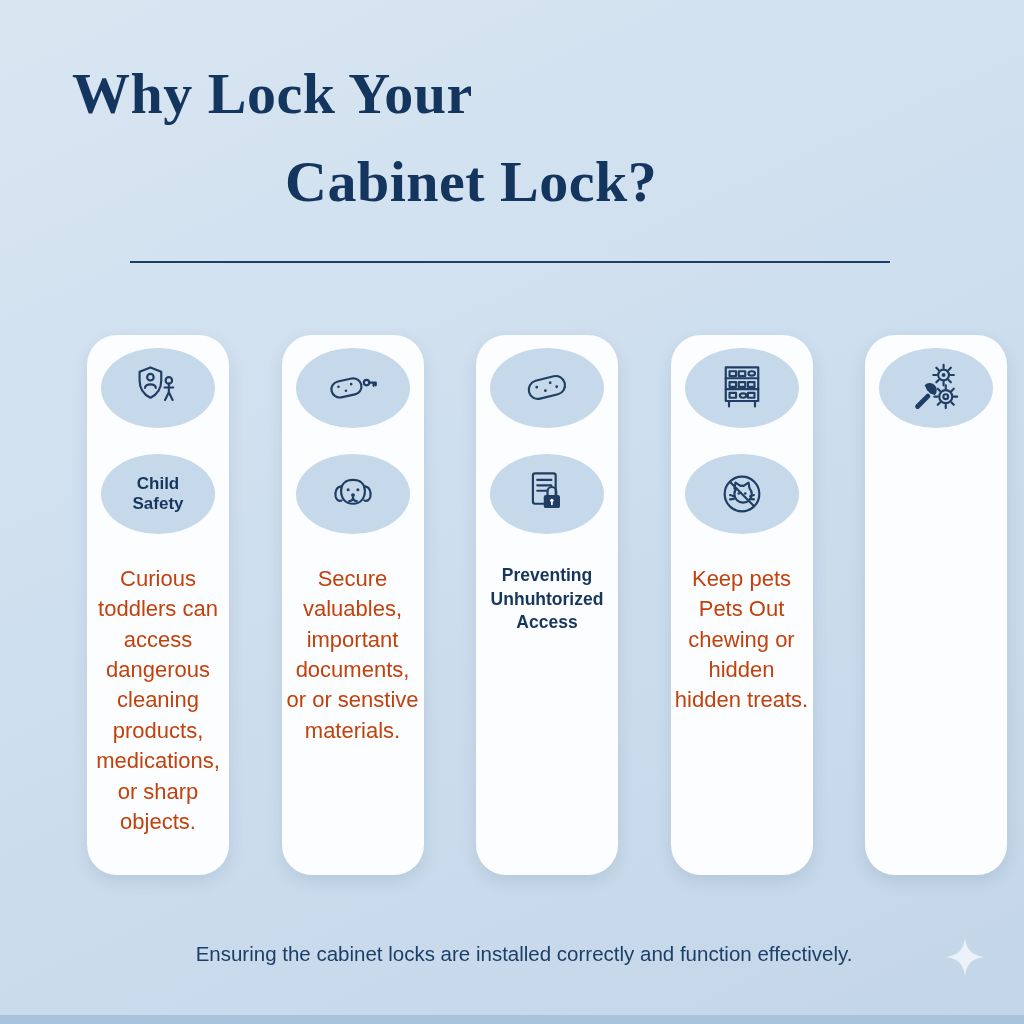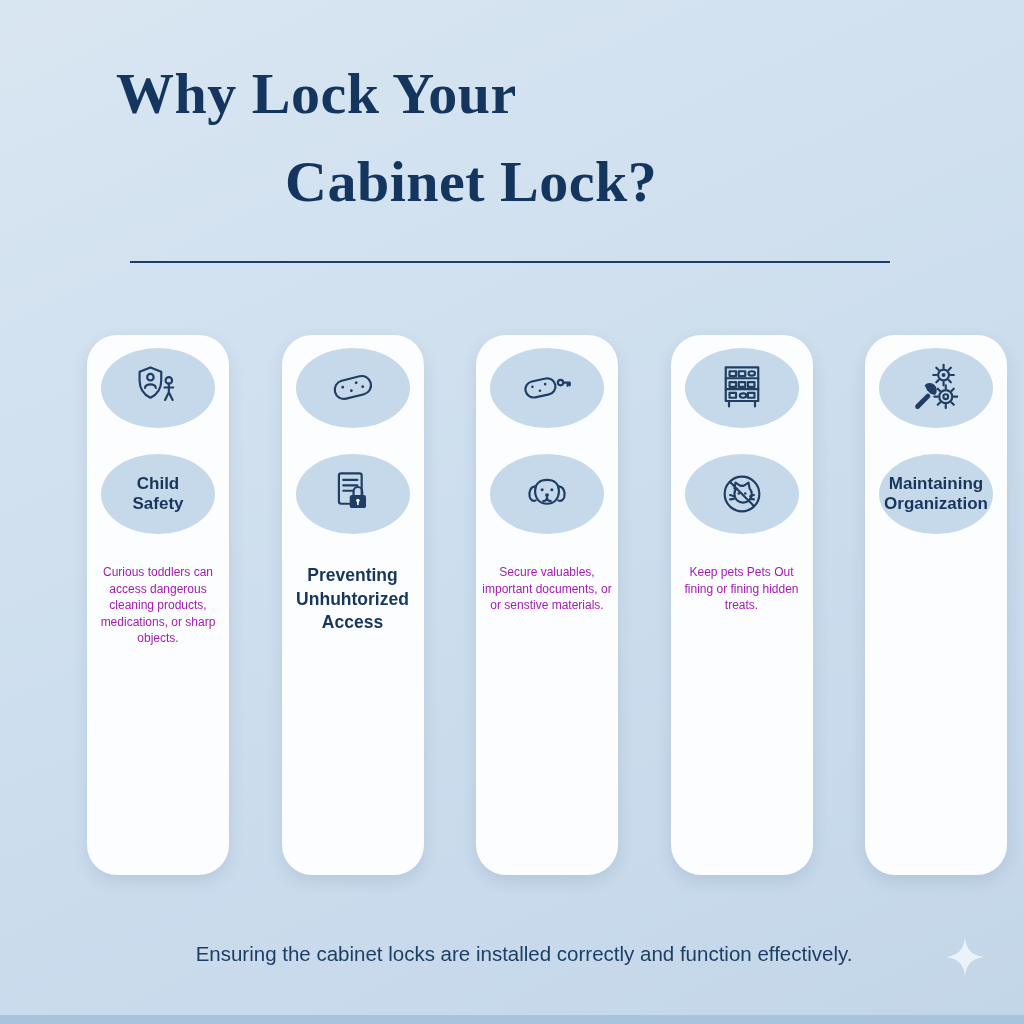--- a/index.html
+++ b/index.html
@@ -9,41 +9,41 @@
     background:linear-gradient(155deg,#d9e6f2 0%,#cddeee 50%,#c3d6e8 100%);
     color:#1d3f66;
     position:relative;
   }
   .title-wrap { position:absolute; top:50px; left:0; width:100%; }
   .title-line {
     font-family:"Liberation Serif","DejaVu Serif",serif;
     font-size:58px; font-weight:bold; color:#14355e;
     line-height:88px; letter-spacing:0.5px; white-space:nowrap;
   }
-  .title-line.l1 { margin-left:116px; }
+  .title-line.l1 { margin-left:72px; }
   .title-line.l2 { margin-left:285px; }
   .divider { position:absolute; top:261px; left:130px; width:760px; height:2px; background:#1d3f66; }
   .cards { position:absolute; top:335px; left:16px; width:100%; padding:0 52px; display:flex; justify-content:space-between;margin-left:19px; }
   .card {
     width:142px; height:540px; background:#fbfdfe; border-radius:30px;
     box-shadow:0 6px 16px rgba(43,74,110,0.12);
     display:flex; flex-direction:column; align-items:center; padding-top:13px;
   }
   .oval {
     width:114px; height:80px; border-radius:50%; background:#c5d9ea;
     display:flex; align-items:center; justify-content:center; flex-shrink:0;
   }
   .oval + .oval { margin-top:26px; }
   .badge {
     font-weight:bold; font-size:17px; text-align:center; color:#17365c;
     line-height:1.2; padding:0 8px;
   }
   .card-body {
-    margin-top:30px; font-size:12px; line-height:1.38; text-align:center;
-    color:#a21caf; padding:0 3px;
+    margin-top:30px; font-size:22px; line-height:1.38; text-align:center;
+    color:#c2410c; padding:0 3px;
   }
   .card-heading {
     margin-top:30px; font-size:17.5px; font-weight:bold; text-align:center;
     color:#17365c; line-height:1.35; padding:0 4px;
   }
   .footer { position:absolute; top:942px; left:12px; width:100%; text-align:center; font-size:20.5px; color:#1d3f66; }
   .sparkle { position:absolute; right:38px; top:936px; }
   .bottom-band { position:absolute; bottom:0; left:0; width:100%; height:9px; background:#a9c3dc; }
   svg.icon { display:block; }
 </style>
@@ -71,45 +71,20 @@
     </div>
     <div class="oval">
       <span class="badge">Child Safety</span>
     </div>
     <p class="card-body">Curious toddlers can access dangerous cleaning products, medications, or sharp objects.</p>
   </div>
 
   <div class="card">
     <div class="oval">
       <svg class="icon" viewBox="0 0 48 48" width="52" height="52" fill="none" stroke="#203e63" stroke-width="2" stroke-linecap="round" stroke-linejoin="round">
-        <g transform="rotate(-14 24 24)">
-          <rect x="7" y="15" width="34" height="17" rx="8.5"></rect>
-          <circle cx="15" cy="21" r="1.3" fill="#203e63" stroke="none"></circle>
-          <circle cx="22" cy="26" r="1.3" fill="#203e63" stroke="none"></circle>
-          <circle cx="28" cy="20" r="1.3" fill="#203e63" stroke="none"></circle>
-          <circle cx="33" cy="25" r="1.3" fill="#203e63" stroke="none"></circle>
-        </g>
-      </svg>
-    </div>
-    <div class="oval">
-      <svg class="icon" viewBox="0 0 48 48" width="52" height="52" fill="none" stroke="#203e63" stroke-width="2" stroke-linecap="round" stroke-linejoin="round">
-        <rect x="11" y="5" width="21" height="28" rx="2"></rect>
-        <path d="M15 11 h13 M15 16 h13 M15 21 h9"></path>
-        <rect x="21" y="25" width="15" height="12" rx="2" fill="#203e63" stroke="none"></rect>
-        <path d="M24.5 25 v-3.5 a4 4 0 0 1 8 0 V25"></path>
-        <circle cx="28.5" cy="30" r="1.6" fill="#fbfdfe" stroke="none"></circle>
-        <path d="M28.5 31 v2.5" stroke="#fbfdfe" stroke-width="1.6"></path>
-      </svg>
-    </div>
-    <h3 class="card-heading">Preventing Unhuhtorized Access</h3>
-  </div>
-
-  <div class="card">
-    <div class="oval">
-      <svg class="icon" viewBox="0 0 48 48" width="52" height="52" fill="none" stroke="#203e63" stroke-width="2" stroke-linecap="round" stroke-linejoin="round">
         <g transform="rotate(-12 20 24)">
           <rect x="4" y="16" width="28" height="15" rx="7.5"></rect>
           <circle cx="11" cy="21" r="1.2" fill="#203e63" stroke="none"></circle>
           <circle cx="17" cy="26" r="1.2" fill="#203e63" stroke="none"></circle>
           <circle cx="23" cy="21" r="1.2" fill="#203e63" stroke="none"></circle>
         </g>
         <circle cx="36.5" cy="19" r="2.5"></circle>
         <path d="M39 19 h6 M43 19 v3 M45 19 v2.5"></path>
       </svg>
     </div>
@@ -118,20 +93,45 @@
         <path d="M13 21 c0 -7 5 -10 11 -10 c6 0 11 3 11 10 c0 7 -4 12 -11 12 c-7 0 -11 -5 -11 -12 z"></path>
         <path d="M13 17 c-4 0.5 -6 4.5 -5 9.5 c0.7 3 3 4.5 5.5 3.5"></path>
         <path d="M35 17 c4 0.5 6 4.5 5 9.5 c-0.7 3 -3 4.5 -5.5 3.5"></path>
         <circle cx="19.5" cy="20" r="1.4" fill="#203e63" stroke="none"></circle>
         <circle cx="28.5" cy="20" r="1.4" fill="#203e63" stroke="none"></circle>
         <circle cx="24" cy="25" r="1.8" fill="#203e63" stroke="none"></circle>
         <path d="M24 27 c0 2.5 -1.5 3.5 -3.5 3.5 M24 27 c0 2.5 1.5 3.5 3.5 3.5"></path>
       </svg>
     </div>
     <p class="card-body">Secure valuables, important documents, or or senstive materials.</p>
+  </div>
+
+  <div class="card">
+    <div class="oval">
+      <svg class="icon" viewBox="0 0 48 48" width="52" height="52" fill="none" stroke="#203e63" stroke-width="2" stroke-linecap="round" stroke-linejoin="round">
+        <g transform="rotate(-14 24 24)">
+          <rect x="7" y="15" width="34" height="17" rx="8.5"></rect>
+          <circle cx="15" cy="21" r="1.3" fill="#203e63" stroke="none"></circle>
+          <circle cx="22" cy="26" r="1.3" fill="#203e63" stroke="none"></circle>
+          <circle cx="28" cy="20" r="1.3" fill="#203e63" stroke="none"></circle>
+          <circle cx="33" cy="25" r="1.3" fill="#203e63" stroke="none"></circle>
+        </g>
+      </svg>
+    </div>
+    <div class="oval">
+      <svg class="icon" viewBox="0 0 48 48" width="52" height="52" fill="none" stroke="#203e63" stroke-width="2" stroke-linecap="round" stroke-linejoin="round">
+        <rect x="11" y="5" width="21" height="28" rx="2"></rect>
+        <path d="M15 11 h13 M15 16 h13 M15 21 h9"></path>
+        <rect x="21" y="25" width="15" height="12" rx="2" fill="#203e63" stroke="none"></rect>
+        <path d="M24.5 25 v-3.5 a4 4 0 0 1 8 0 V25"></path>
+        <circle cx="28.5" cy="30" r="1.6" fill="#fbfdfe" stroke="none"></circle>
+        <path d="M28.5 31 v2.5" stroke="#fbfdfe" stroke-width="1.6"></path>
+      </svg>
+    </div>
+    <h3 class="card-heading">Preventing Unhuhtorized Access</h3>
   </div>
 
   <div class="card">
     <div class="oval">
       <svg class="icon" viewBox="0 0 48 48" width="52" height="52" fill="none" stroke="#203e63" stroke-width="2" stroke-linecap="round" stroke-linejoin="round">
         <rect x="9" y="5" width="30" height="31"></rect>
         <path d="M9 15 h30 M9 25 h30"></path>
         <rect x="12.5" y="8.5" width="6" height="4.5"></rect>
         <rect x="21" y="8.5" width="6" height="4.5"></rect>
         <ellipse cx="33" cy="10.5" rx="3" ry="2"></ellipse>
@@ -147,38 +147,35 @@
     <div class="oval">
       <svg class="icon" viewBox="0 0 48 48" width="52" height="52" fill="none" stroke="#203e63" stroke-width="2" stroke-linecap="round" stroke-linejoin="round">
         <circle cx="24" cy="24" r="16"></circle>
         <path d="M13 13 L35 35"></path>
         <path d="M17 19 l1 -5.5 l4.5 3 q1.5 -0.4 3 0 l4.5 -3 l1 5.5 q2 2 2 5 c0 4.8 -3.6 8 -8 8 s-8 -3.2 -8 -8 q0 -3 2 -5 z"></path>
         <circle cx="21" cy="23.5" r="1.2" fill="#203e63" stroke="none"></circle>
         <circle cx="27" cy="23.5" r="1.2" fill="#203e63" stroke="none"></circle>
         <path d="M13 25 l3.5 1 M13 29 l3.5 -0.5 M35 25 l-3.5 1 M35 29 l-3.5 -0.5"></path>
       </svg>
     </div>
-    <p class="card-body">Keep pets Pets Out fining or fining hidden treats.</p>
+    <p class="card-body">Keep pets Pets Out chewing or hidden hidden treats.</p>
   </div>
 
   <div class="card">
     <div class="oval">
       <svg class="icon" viewBox="0 0 48 48" width="52" height="52" fill="none" stroke="#203e63" stroke-width="2" stroke-linecap="round" stroke-linejoin="round">
         <circle cx="31" cy="12" r="5"></circle>
         <circle cx="31" cy="12" r="1.8" fill="#203e63" stroke="none"></circle>
         <path d="M37.5 12 H40.5 M35.6 16.6 L37.7 18.7 M31 18.5 V21.5 M26.4 16.6 L24.3 18.7 M24.5 12 H21.5 M26.4 7.4 L24.3 5.3 M31 5.5 V2.5 M35.6 7.4 L37.7 5.3"></path>
         <circle cx="33" cy="32" r="6"></circle>
         <circle cx="33" cy="32" r="2.2"></circle>
         <path d="M40.5 32 H43.5 M38.3 37.3 L40.4 39.4 M33 39.5 V42.5 M27.7 37.3 L25.6 39.4 M25.5 32 H22.5 M27.7 26.7 L25.6 24.6 M33 24.5 V21.5 M38.3 26.7 L40.4 24.6"></path>
         <path d="M7 41 L16.5 31.5" stroke-width="4.5"></path>
         <path d="M13.5 21.5 a6.5 6.5 0 0 1 9.5 8.9 l-4 -1.2 l-3.2 -3.2 z" fill="#203e63" stroke="none"></path>
       </svg>
-    </div>
-    <div class="oval">
-      <span class="badge">Maintaining Organization</span>
     </div>
   </div>
 
 </div>
 
 <div class="footer">Ensuring the cabinet locks are installed correctly and function effectively.</div>
 
 <div class="sparkle">
   <svg viewBox="0 0 24 24" width="42" height="42">
     <path d="M12 1 C12.8 8 16 11.2 23 12 C16 12.8 12.8 16 12 23 C11.2 16 8 12.8 1 12 C8 11.2 11.2 8 12 1 Z" fill="#edf3fa" opacity="0.95"></path>

